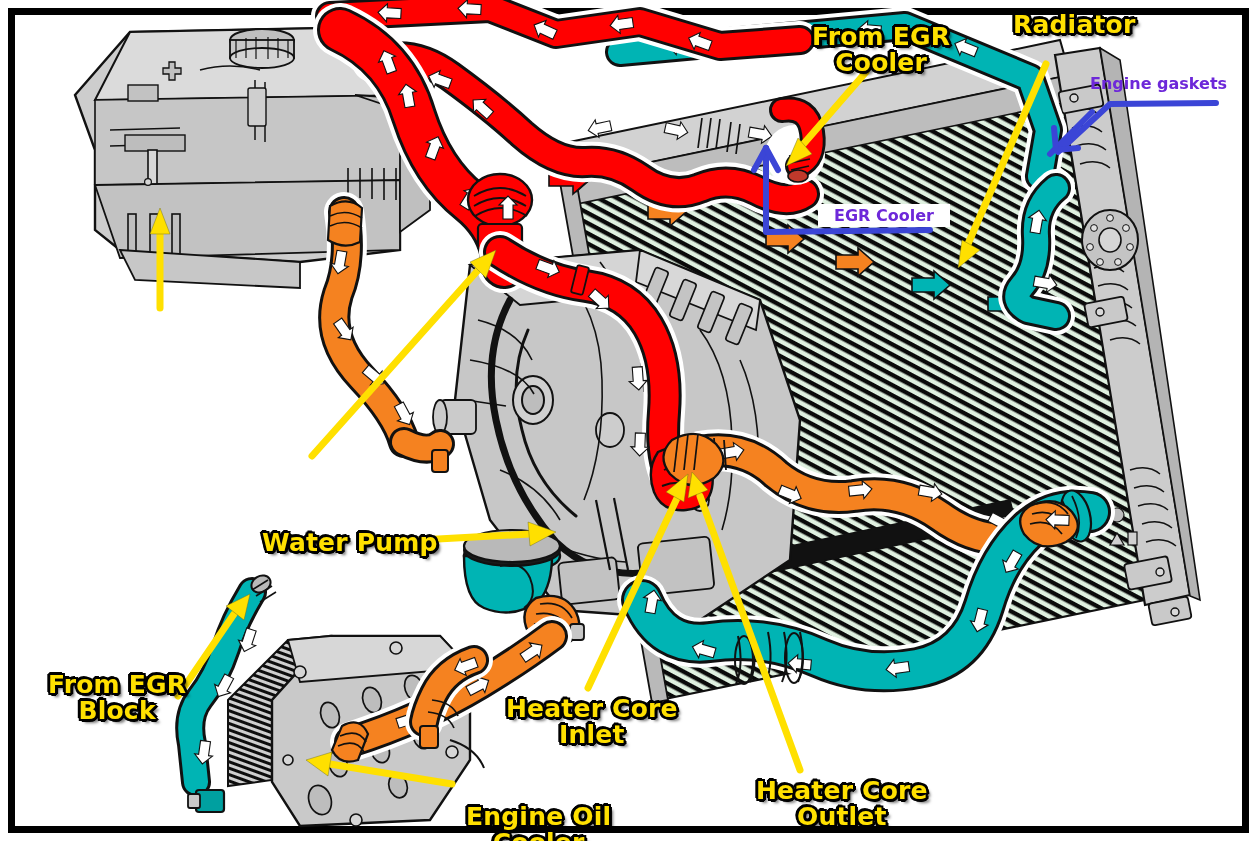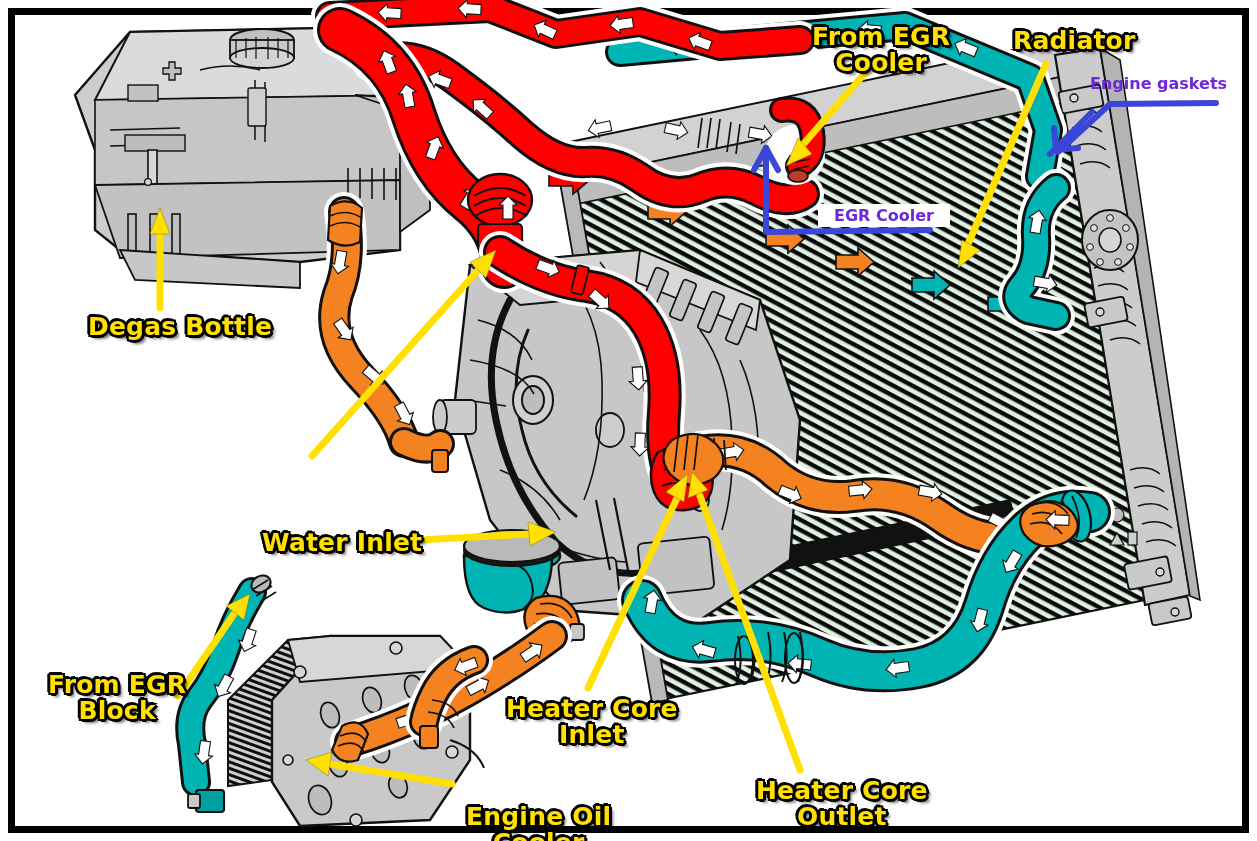--- a/index.html
+++ b/index.html
@@ -637,23 +637,22 @@
         <path d="M766,148 l-12,22"></path>
         <path d="M766,148 l12,22"></path>
       </g>
     </g>
 
     </g>
   </svg>
 
   <div class="ylabel" style="left:812px;top:24px;">From EGR
 Cooler</div>
-  <div class="ylabel" style="left:1013px;top:28px;">Radiator</div>
-  <div class="ylabel" style="left:88px;top:314px;">Degas Bottle</div>
-  <div class="ylabel" style="left:262px;top:530px;">Water Inlet</div>
+  <div class="ylabel" style="left:1013px;top:12px;">Radiator</div>
+  <div class="ylabel" style="left:262px;top:530px;">Water Pump</div>
   <div class="ylabel" style="left:48px;top:672px;">From EGR
 Block</div>
   <div class="ylabel" style="left:506px;top:696px;">Heater Core
 Inlet</div>
   <div class="ylabel" style="left:466px;top:804px;">Engine Oil
 Cooler</div>
   <div class="ylabel" style="left:756px;top:778px;">Heater Core
 Outlet</div>
 
   <div class="blabel" style="left:1090px;top:74px;">Engine gaskets</div>

